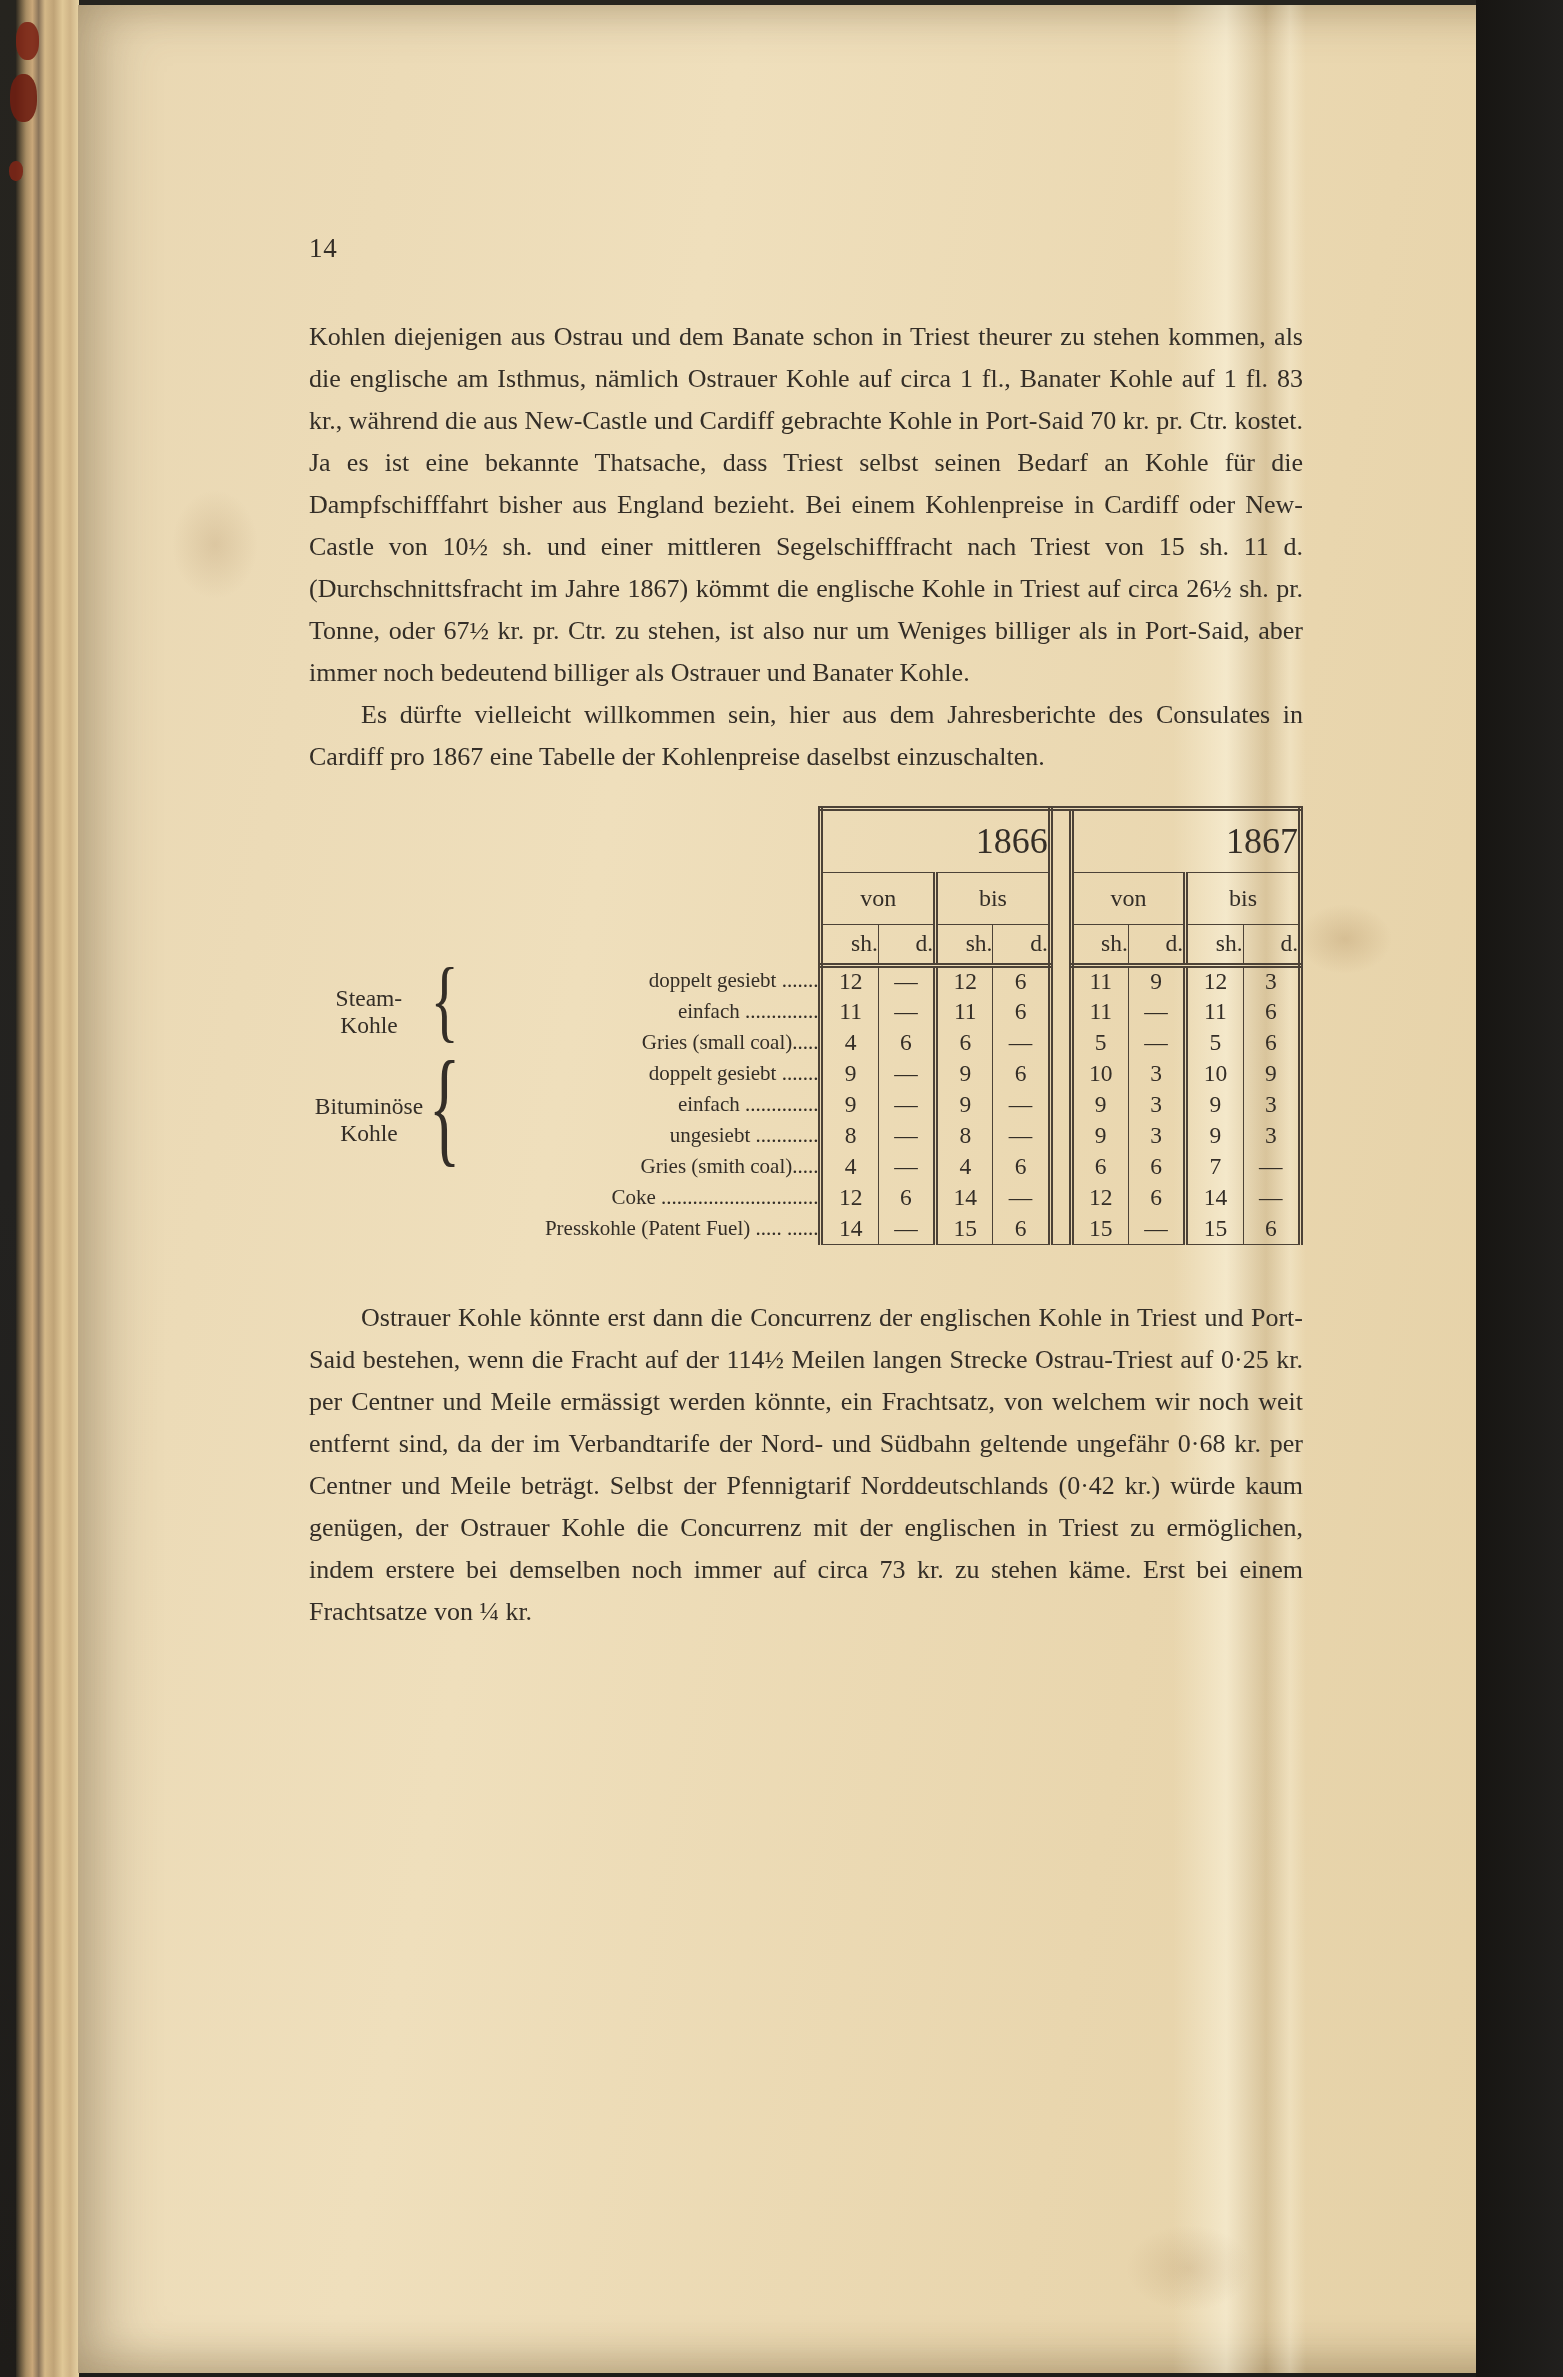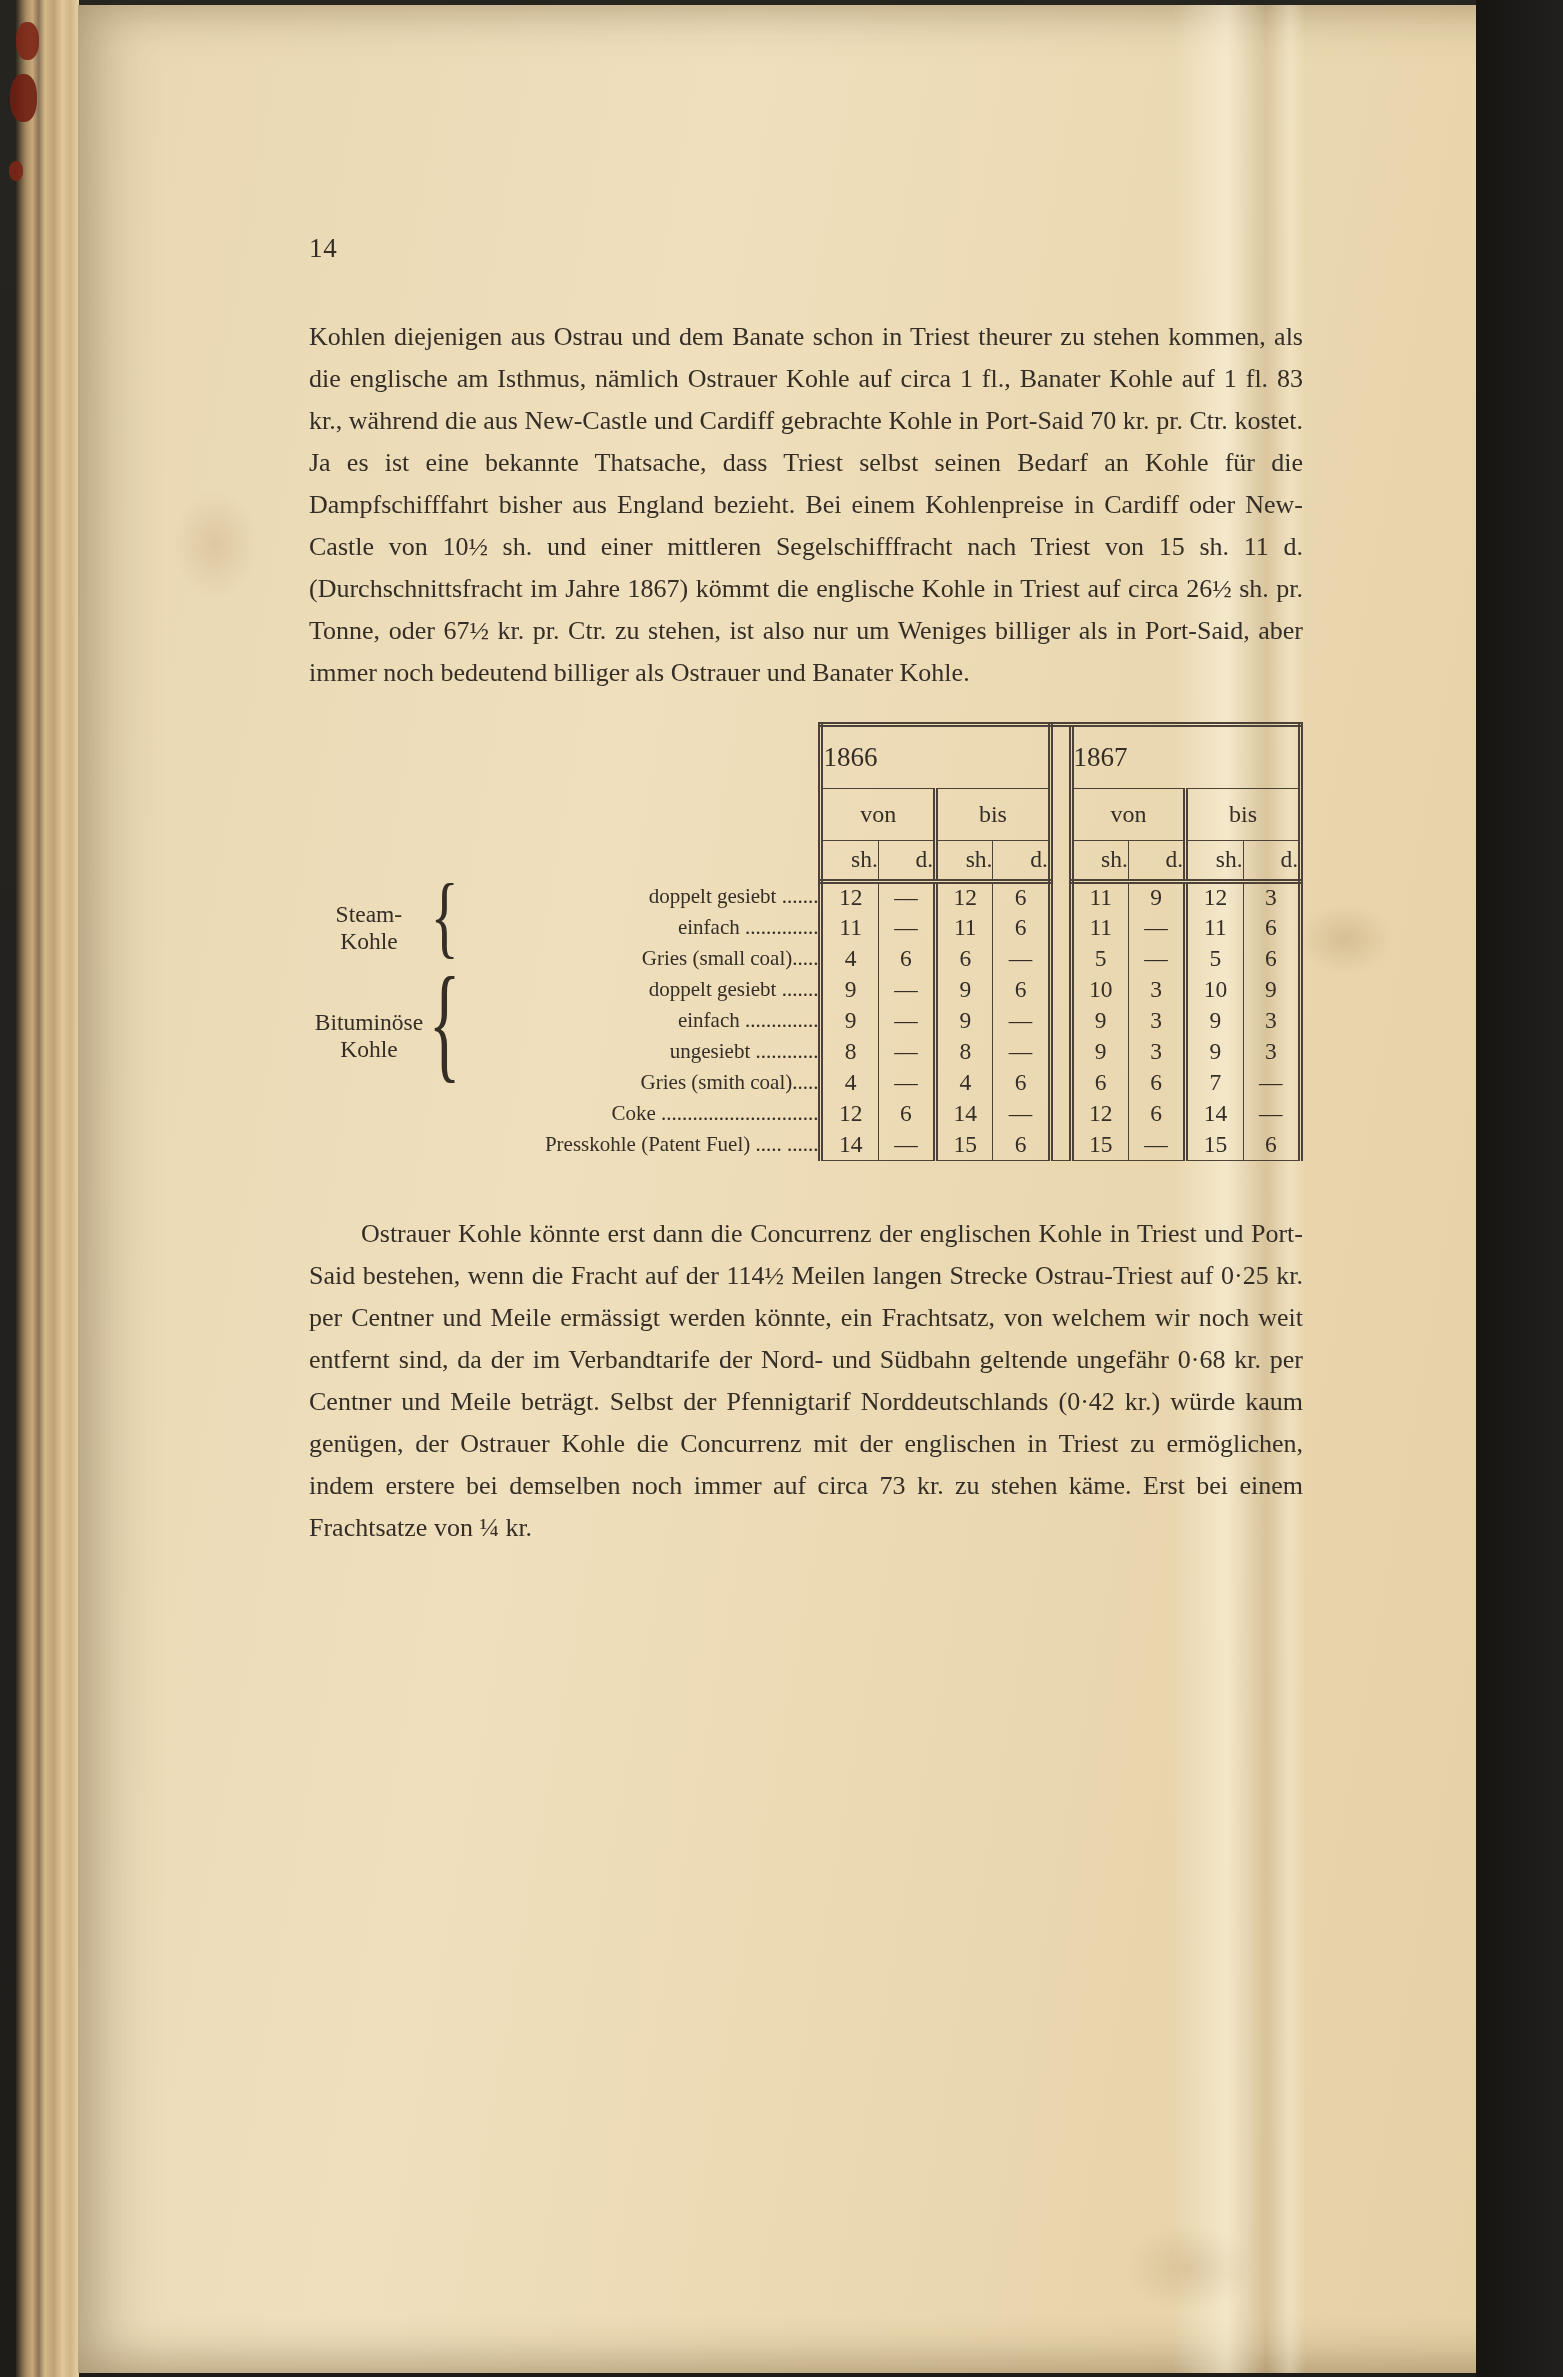--- a/index.html
+++ b/index.html
@@ -72,21 +72,21 @@
     color:#342e27;
   }
   .body-text p.first { margin-top:52px; }
   .body-text p.indent { text-indent:52px; }
 
   
   .table-wrap { margin-top:28px; margin-bottom:52px; }
   table.price { border-collapse:collapse; width:100%; color:#342e27; table-layout:fixed; }
   table.price td { padding:0; vertical-align:middle; }
 
-  .year-cell  { font-size:27px; text-align:left; height:64px; }
+  .year-cell  { font-size:36px; text-align:right; height:64px; }
   .range-cell { font-size:24px; text-align:center; height:52px;margin-top:28px; }
   .unit-cell  { font-size:23.5px; text-align:center; height:41px; }
   .val        { font-size:23.5px; text-align:center; height:31px; }
   .sublabel   { font-size:21px; text-align:right; padding-left:6.3px; white-space:nowrap; overflow:hidden; height:31px; }
   .sublabel.full { padding-left:11px; }
   .grouplabel { font-size:23.5px; text-align:center; white-space:pre-line; line-height:1.15; }
   .brace-cell { text-align:center; }
   .brace { display:inline-block; font-size:59px; line-height:0; transform:scaleY(1.55); color:#342e27; }
   .brace.b4 { font-size:66px; transform:scaleY(1.95); }
 
@@ -111,20 +111,21 @@
     <div class="crease"></div>
     <div class="foxing f1"></div>
     <div class="foxing f2"></div>
     <div class="foxing f3"></div>
 
     <div class="content">
       <div class="page-number">14</div>
 
       <div class="body-text">
         <p class="first">Kohlen diejenigen aus Ostrau und dem Banate schon in Triest theurer zu stehen kommen, als die englische am Isthmus, nämlich Ostrauer Kohle auf circa 1 fl., Banater Kohle auf 1 fl. 83 kr., während die aus New-Castle und Cardiff gebrachte Kohle in Port-Said 70 kr. pr. Ctr. kostet. Ja es ist eine bekannte Thatsache, dass Triest selbst seinen Bedarf an Kohle für die Dampfschifffahrt bisher aus England bezieht. Bei einem Kohlenpreise in Cardiff oder New-Castle von 10½ sh. und einer mittleren Segelschifffracht nach Triest von 15 sh. 11 d. (Durchschnittsfracht im Jahre 1867) kömmt die englische Kohle in Triest auf circa 26½ sh. pr. Tonne, oder 67½ kr. pr. Ctr. zu stehen, ist also nur um Weniges billiger als in Port-Said, aber immer noch bedeutend billiger als Ostrauer und Banater Kohle.</p>
+        <p class="indent">Es dürfte vielleicht willkommen sein, hier aus dem Jahresberichte des Consulates in Cardiff pro 1867 eine Tabelle der Kohlenpreise daselbst einzuschalten.</p>
       </div>
 
       <div class="table-wrap">
         <table class="price">
           <colgroup>
             <col style="width:117px">
               <col style="width:31px">
               <col style="width:352px">
             <col style="width:56px">
               <col style="width:56px">

